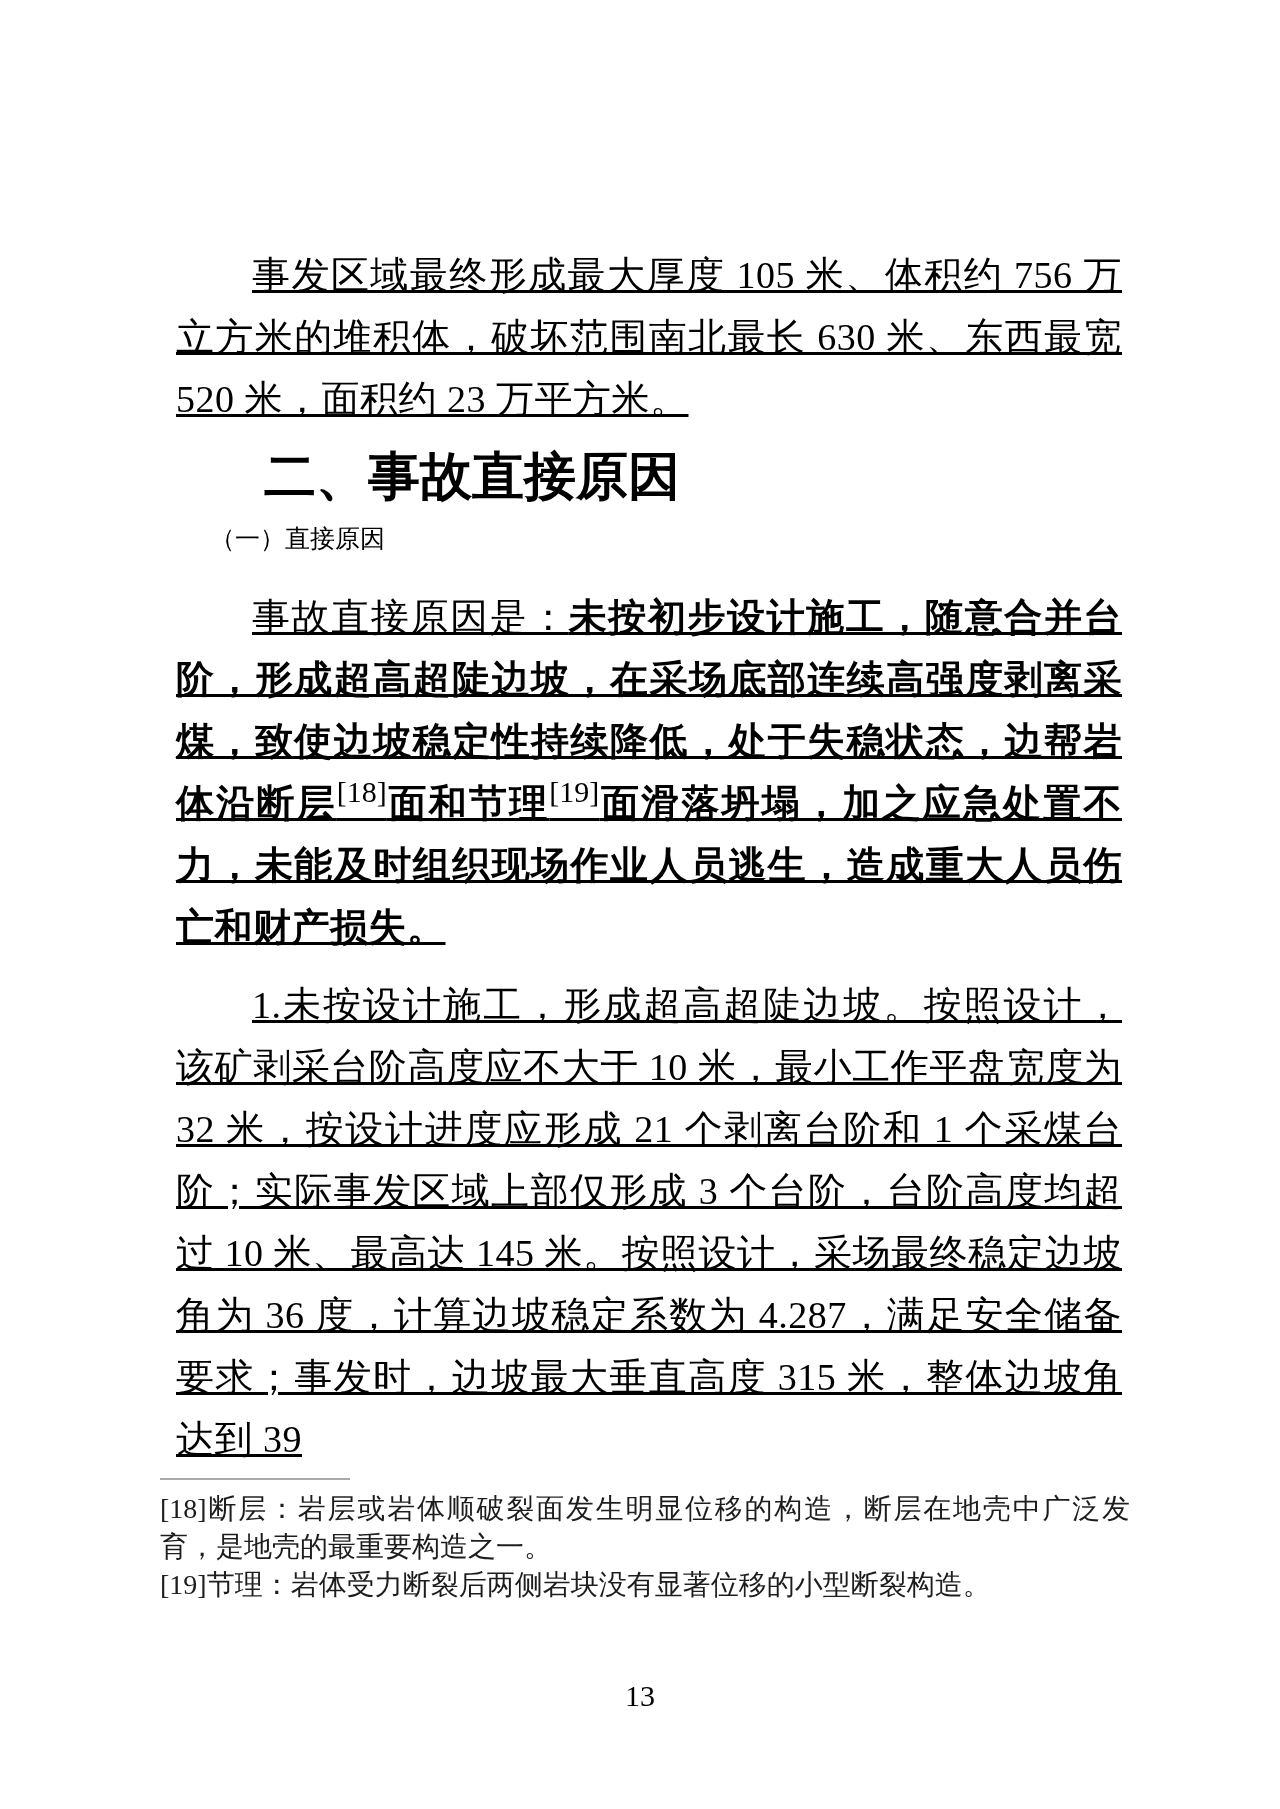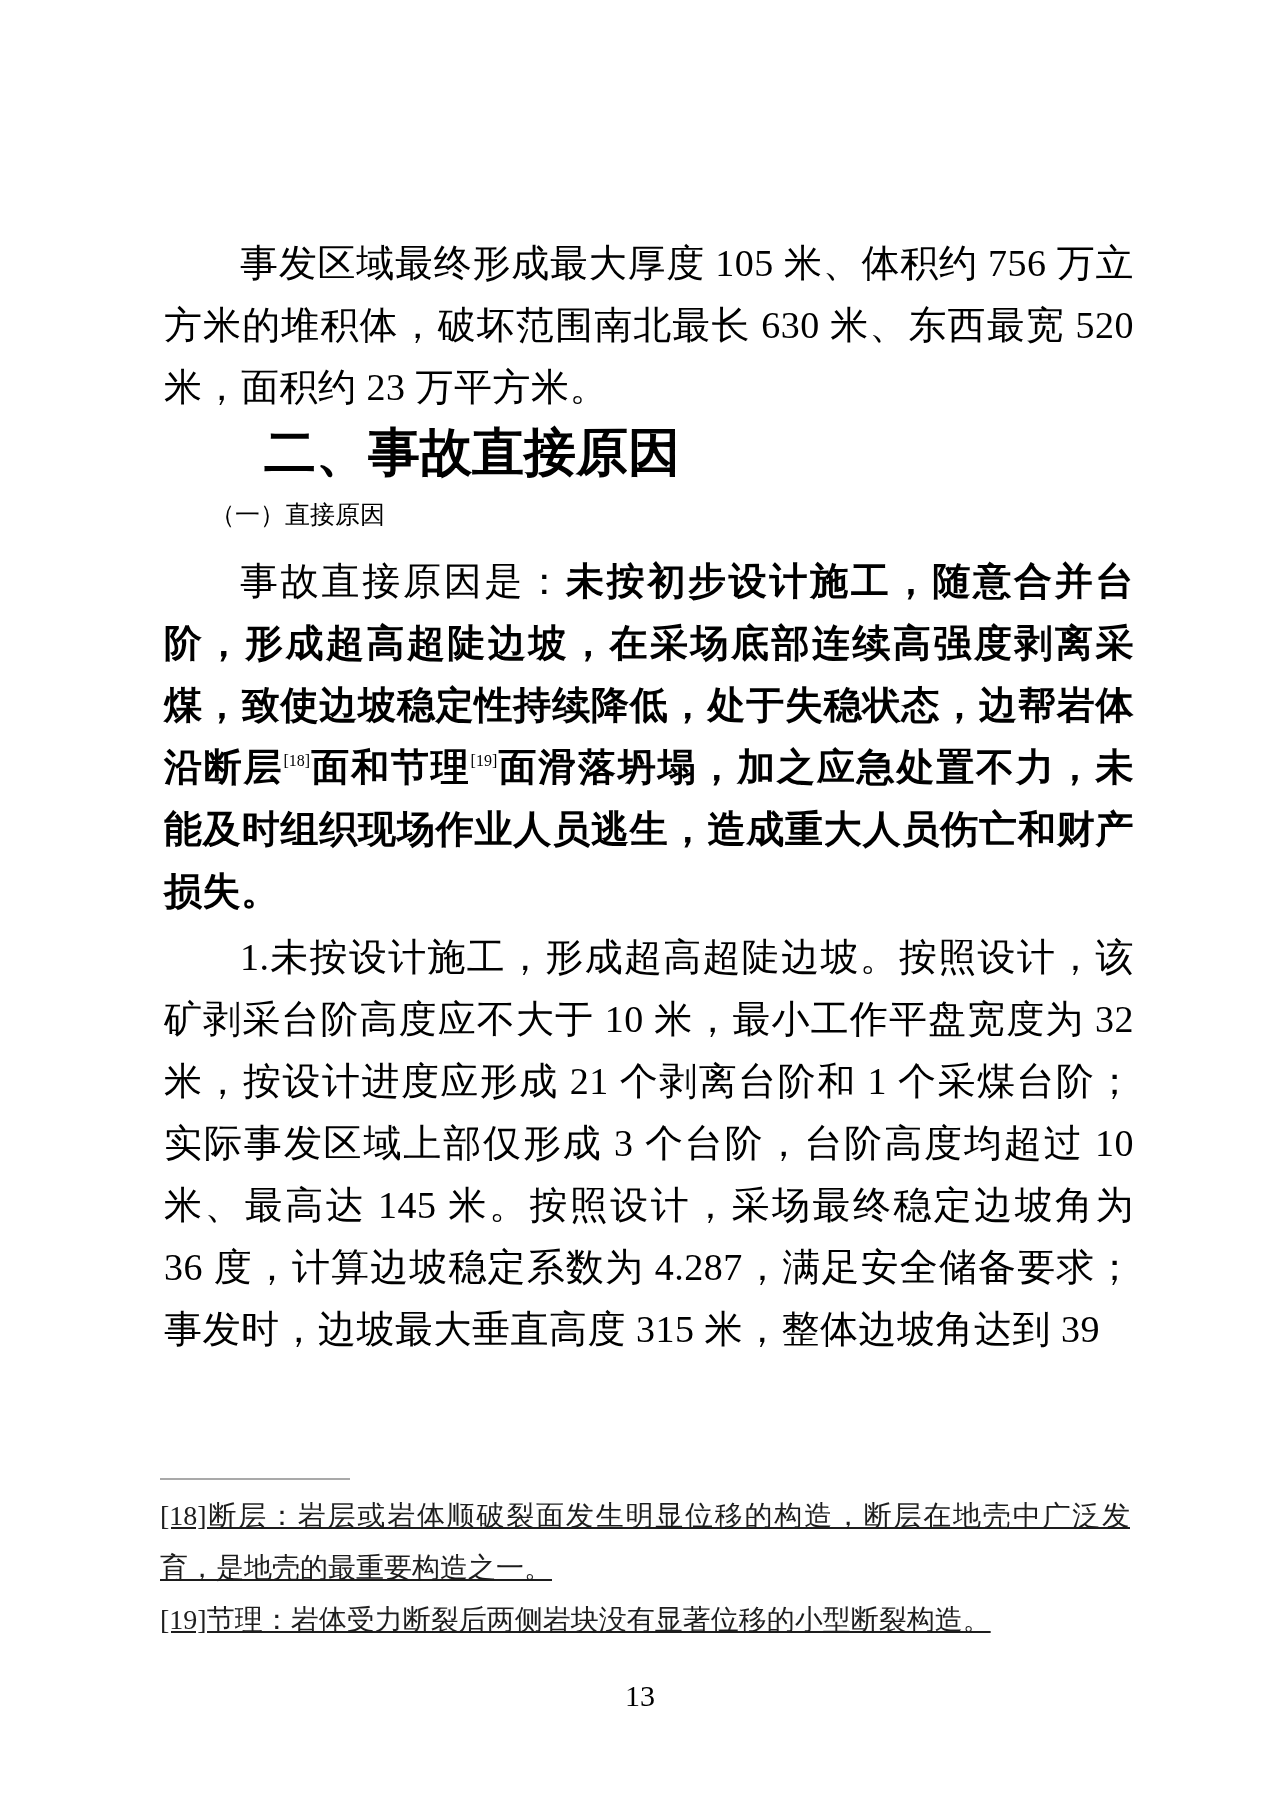--- a/index.html
+++ b/index.html
@@ -19,26 +19,27 @@
     position: absolute;
     inset: 0;
   }
   .main {
     position: absolute;
     top: 228px;
     left: 160px;
     right: 142px;
   }
   .para {
-    margin: 4px;
+    margin: 16px;
     font-size: 38px;
     line-height: 62px;
     text-align: justify;
     text-indent: 2em;
     letter-spacing: 0.5px;
+    text-decoration: underline;
   }
   .heading {
     margin: 0;
     font-size: 52px;
     line-height: 62px;
     font-weight: bold;
     font-family: Liberation Serif, serif;
     text-indent: 2em;
     text-align: left;
   }
@@ -55,45 +56,44 @@
     font-weight: normal;
     font-family: "Liberation Serif", "DejaVu Serif", serif;
   }
   .bold-text {
     font-weight: bold;
     font-family: "Liberation Sans", "DejaVu Sans", sans-serif;
   }
   .sup-ref {
     font-family: "Liberation Serif", "DejaVu Serif", serif;
     font-weight: normal;
-    font-size: 16px;
+    font-size: 30px;
     vertical-align: super;
     line-height: 0;
     letter-spacing: 0;
   }
   .footnotes {
     position: absolute;
     top: 1478px;
     left: 160px;
     right: 150px;
   }
   .footnote-rule {
     width: 190px;
     height: 0;
     border: none;
     border-top: 2px solid #a9a9a9;
     margin: 0 0 10px 0;
   }
   .footnote {
     margin: 0;
     font-size: 28px;
-    line-height: 52px;
+    line-height: 38px;
     text-align: justify;
     color: #1d1d1d;
-    text-decoration: underline;
   }
   .page-number {
     position: absolute;
     top: 1678px;
     left: 0;
     width: 100%;
     text-align: center;
     font-size: 30px;
     line-height: 36px;
     color: #000000;

